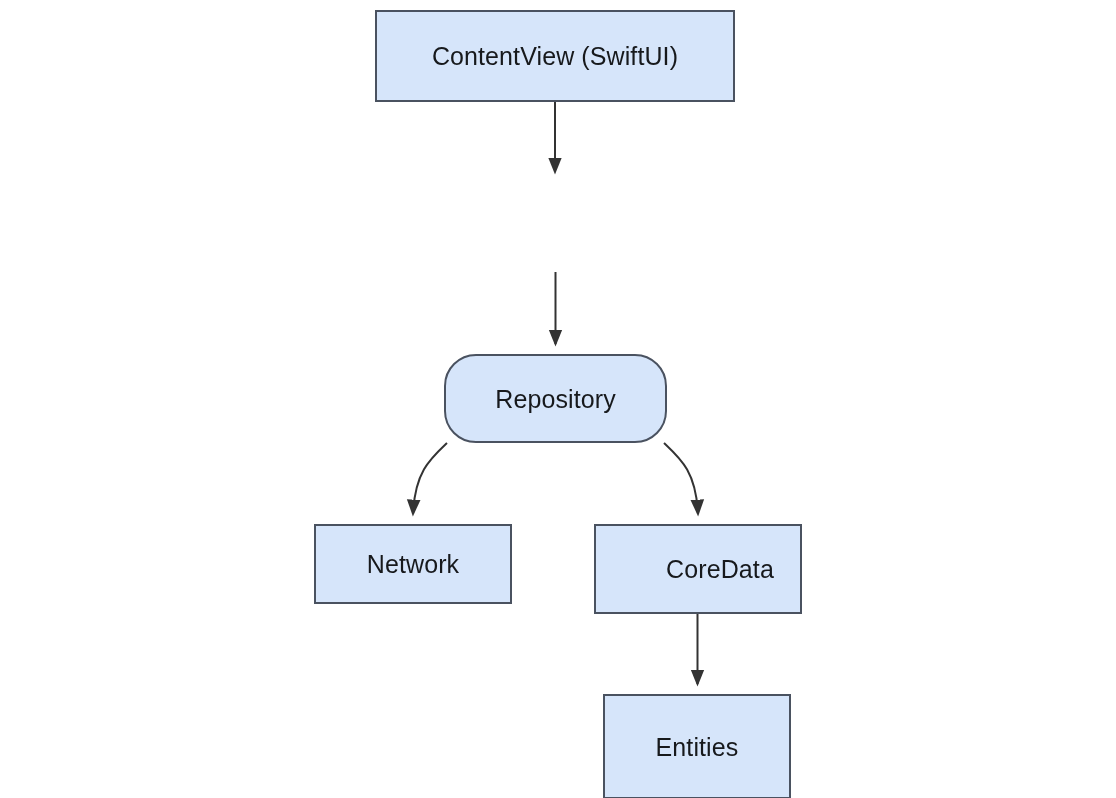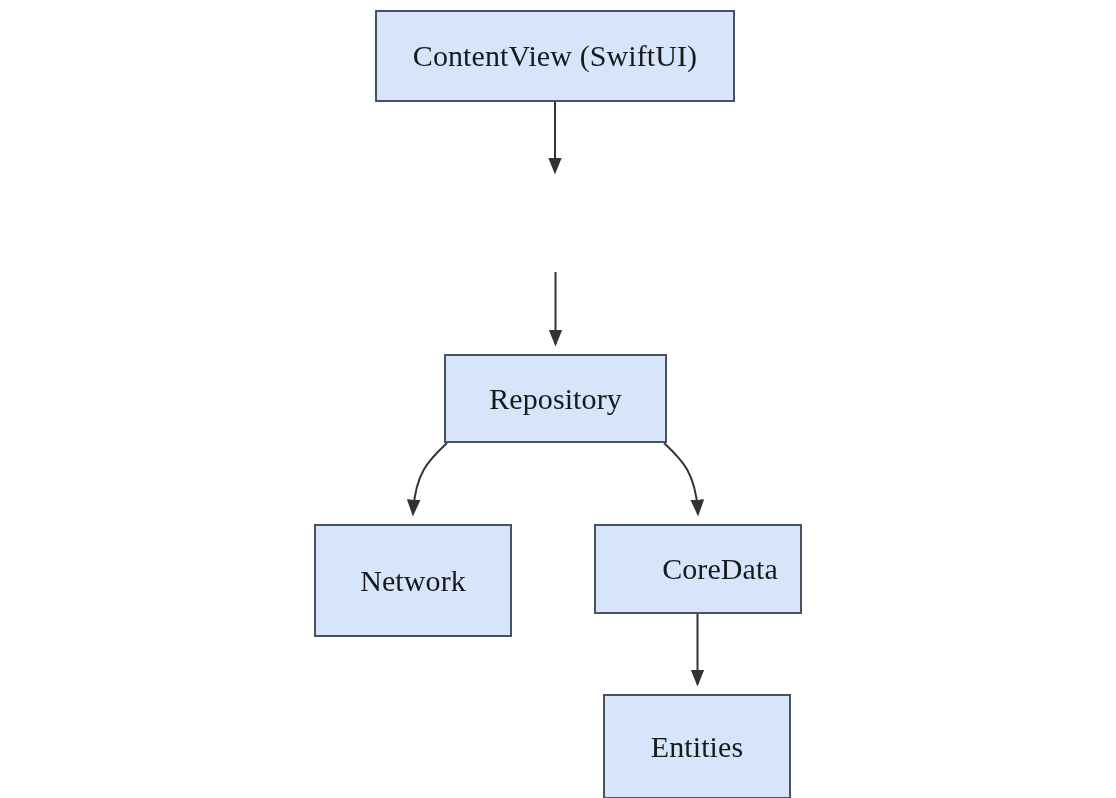--- a/index.html
+++ b/index.html
@@ -30,33 +30,33 @@
     position: absolute;
     box-sizing: border-box;
     background: #d6e5fa;
     border: 2px solid #4a5260;
     display: flex;
     align-items: center;
     justify-content: center;
     text-align: center;
   }
   .node-label {
-    font-family: Liberation Serif, serif;
-    font-size: 30px;
+    font-family: Liberation Sans, sans-serif;
+    font-size: 25px;
     line-height: 1.2;
     color: #17191c;
     letter-spacing: 0.1px;
     white-space: nowrap;
     user-select: none;
   }
   
   #node-contentview { left: 375px; top: 10px;  width: 360px; height: 92px; }
   #node-uimodel     { left: 414px; top: 182px; width: 283px; height: 90px; }
-  #node-repository  { left: 444px; top: 354px; width: 223px; height: 89px; }
-  #node-network     { left: 314px; top: 524px; width: 198px; height: 113px; }
+  #node-repository  { left: 444px; top: 354px; width: 223px; height: 89px; border-radius: 32px; }
+  #node-network     { left: 314px; top: 524px; width: 198px; height: 80px; }
   #node-coredata    { left: 594px; top: 524px; width: 208px; height: 90px; padding-left: 44px; }
   #node-entities    { left: 603px; top: 694px; width: 188px; height: 105px; }
 </style>
 </head>
 <body>
 
 <div id="diagram-canvas" style="background: rgb(255, 255, 255);">
 
   <svg id="edge-layer" viewBox="0 0 1116 798" width="1116" height="798" xmlns="http://www.w3.org/2000/svg">
     <defs>

